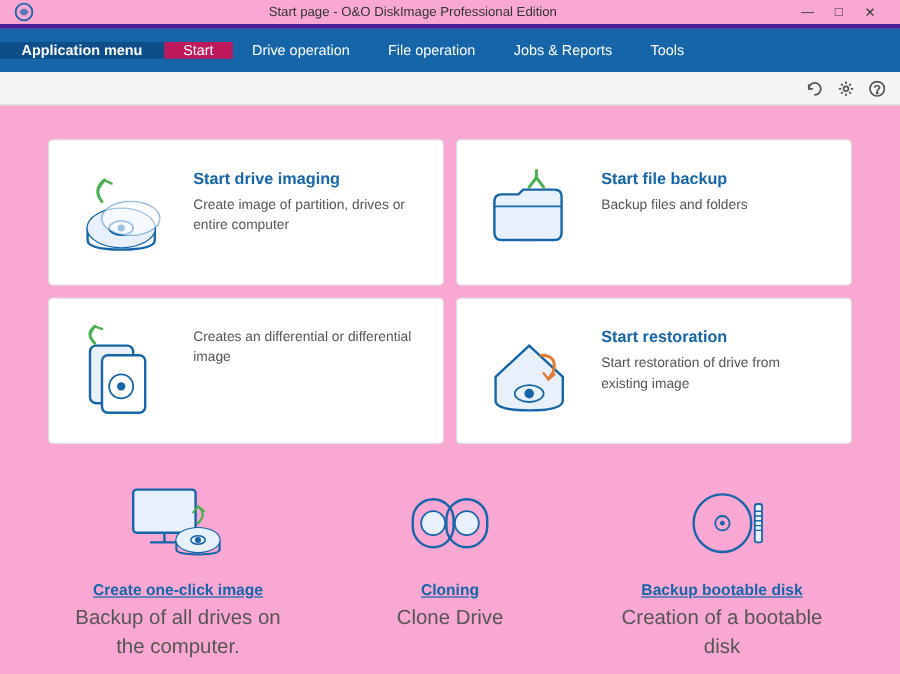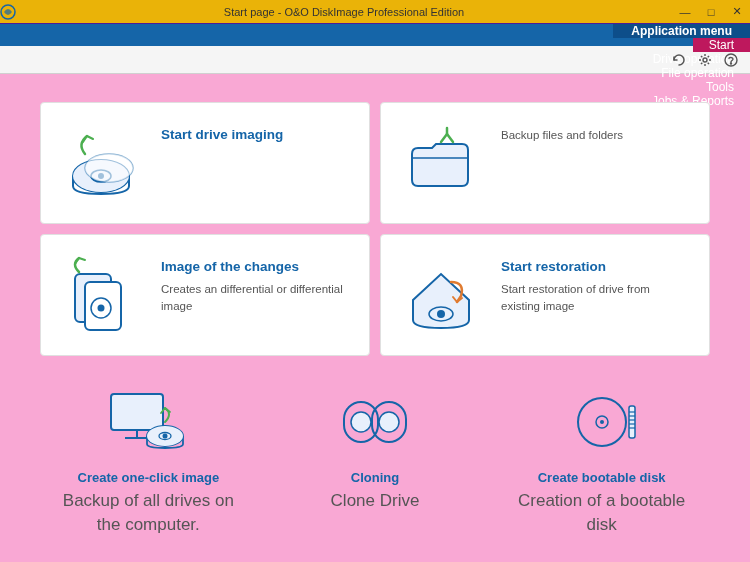--- a/index.html
+++ b/index.html
@@ -8,26 +8,26 @@
       height: 562px;
       font-family: 'Segoe UI', Arial, sans-serif;
       background: #f0f0f0;
       overflow: hidden;
       user-select: none;
     }
 
     
     .title-bar {
       height: 24px;
-      background: #eab308;
+      background: #f9a8d4;
       display: flex;
       align-items: center;
       justify-content: space-between;
-      padding: 0 0;
-      border-bottom: 1px solid #4c1d95;
+      padding: 0 12px;
+      border-bottom: 4px solid #4c1d95;
     }
     .title-bar-icon {
       width: 16px;
       height: 16px;
       display: flex;
       align-items: center;
       justify-content: center;
     }
     .title-bar-text {
       font-size: 11px;
@@ -47,25 +47,24 @@
       cursor: pointer;
       font-size: 11px;
       display: flex;
       align-items: center;
       justify-content: center;
       color: #333;
     }
 
     
     .menu-bar {
-      height: 22px;
+      height: 36px;
       background: #1565a8;
       display: flex;
-      align-items: flex-end;
-      flex-direction: column;
+      align-items: center;
     }
     .menu-item {
       padding: 0 16px;
       color: white;
       font-size: 12px;
       cursor: pointer;
       display: flex;
       align-items: center;
       white-space: nowrap;
     }
@@ -173,20 +172,21 @@
       display: flex;
       align-items: center;
       justify-content: center;
       margin-bottom: 8px;
     }
     .card-bottom-title {
       font-size: 13px;
       color: #1565a8;
       font-weight: 600;
       margin-bottom: 4px;
+      text-decoration: underline;
     }
     .card-bottom-desc {
       font-size: 17px;
       color: #555;
       line-height: 1.4;
     }
 
     
     svg { display: block; }
   </style>
@@ -206,22 +206,22 @@
     <button class="title-bar-btn">□</button>
     <button class="title-bar-btn close">✕</button>
   </div>
 </div>
 
 <div class="menu-bar">
   <div class="menu-item app-menu-item">Application menu</div>
   <div class="menu-item active">Start</div>
   <div class="menu-item">Drive operation</div>
   <div class="menu-item">File operation</div>
+  <div class="menu-item">Jobs &amp; Reports</div>
   <div class="menu-item">Tools</div>
-  <div class="menu-item">Jobs &amp; Reports</div>
 </div>
 
 <div class="toolbar">
   <button class="toolbar-icon" title="Refresh">
     <svg width="14" height="14" viewBox="0 0 14 14" fill="none" stroke="#555" stroke-width="1.5">
       <path d="M2 7 A5 5 0 1 1 7 12" stroke-linecap="round"></path>
       <polyline points="2,4 2,7 5,7" stroke-linecap="round" stroke-linejoin="round"></polyline>
     </svg>
   </button>
   <button class="toolbar-icon" title="Settings">
@@ -256,54 +256,55 @@
 
             <path d="M28 30 Q20 20 30 12" stroke="#4caf50" stroke-width="2.5" fill="none" stroke-linecap="round" marker-end="url(#arr1)"></path>
             <path d="M30 12 L26 18 M30 12 L36 15" stroke="#4caf50" stroke-width="2" stroke-linecap="round"></path>
 
             <ellipse cx="52" cy="44" rx="24" ry="14" fill="none" stroke="#1565a8" stroke-width="1.5" opacity="0.5"></ellipse>
             <ellipse cx="52" cy="44" rx="24" ry="14" fill="white" opacity="0.6"></ellipse>
           </svg>
         </div>
         <div class="card-text">
           <div class="card-title">Start drive imaging</div>
+          <div class="card-desc">Create image of partition, drives or entire computer</div>
         </div>
       </div>
 
       <div class="card">
         <div class="card-icon">
           <svg width="88" height="78" viewBox="0 0 88 78" fill="none">
 
             <path d="M15 30 Q15 24 21 24 L35 24 L39 20 L65 20 Q71 20 71 26 L71 56 Q71 62 65 62 L21 62 Q15 62 15 56 Z" fill="#e8f0fc" stroke="#1565a8" stroke-width="2"></path>
             <path d="M15 34 L71 34" stroke="#1565a8" stroke-width="1.5"></path>
 
             <path d="M50 10 L56 18 M50 10 L44 18" stroke="#4caf50" stroke-width="2.5" stroke-linecap="round"></path>
             <path d="M50 10 L50 4" stroke="#4caf50" stroke-width="2.5" stroke-linecap="round"></path>
           </svg>
         </div>
         <div class="card-text">
+          <div class="card-title">Start file backup</div>
           <div class="card-desc">Backup files and folders</div>
         </div>
       </div>
 
       <div class="card">
         <div class="card-icon">
           <svg width="88" height="82" viewBox="0 0 88 82" fill="none">
 
             <rect x="18" y="20" width="36" height="48" rx="5" fill="#e8f0fc" stroke="#1565a8" stroke-width="2"></rect>
             <rect x="28" y="28" width="36" height="48" rx="5" fill="white" stroke="#1565a8" stroke-width="2"></rect>
             <ellipse cx="44" cy="54" rx="10" ry="10" fill="none" stroke="#1565a8" stroke-width="1.5"></ellipse>
             <ellipse cx="44" cy="54" rx="3.5" ry="3.5" fill="#1565a8"></ellipse>
 
             <path d="M22 18 Q14 10 22 4" stroke="#4caf50" stroke-width="2.5" fill="none" stroke-linecap="round"></path>
             <path d="M22 4 L18 10 M22 4 L28 6" stroke="#4caf50" stroke-width="2" stroke-linecap="round"></path>
           </svg>
         </div>
         <div class="card-text">
-          <div class="card-title">Image of the changes</div>
           <div class="card-desc">Creates an differential or differential image</div>
         </div>
       </div>
 
       <div class="card">
         <div class="card-icon">
           <svg width="88" height="82" viewBox="0 0 88 82" fill="none">
 
             <path d="M16 46 L44 20 L72 46 L72 66 Q72 74 44 74 Q16 74 16 66 Z" fill="#e8f0fc" stroke="#1565a8" stroke-width="2"></path>
             <ellipse cx="44" cy="60" rx="12" ry="7" fill="none" stroke="#1565a8" stroke-width="1.5"></ellipse>
@@ -368,19 +369,19 @@
             <circle cx="45" cy="36" r="2" fill="#1565a8"></circle>
 
             <rect x="72" y="20" width="6" height="32" rx="2" fill="#e8f0fc" stroke="#1565a8" stroke-width="1.5"></rect>
             <line x1="72" y1="26" x2="78" y2="26" stroke="#1565a8" stroke-width="1.2"></line>
             <line x1="72" y1="30" x2="78" y2="30" stroke="#1565a8" stroke-width="1.2"></line>
             <line x1="72" y1="34" x2="78" y2="34" stroke="#1565a8" stroke-width="1.2"></line>
             <line x1="72" y1="38" x2="78" y2="38" stroke="#1565a8" stroke-width="1.2"></line>
             <line x1="72" y1="42" x2="78" y2="42" stroke="#1565a8" stroke-width="1.2"></line>
           </svg>
         </div>
-        <div class="card-bottom-title">Create bootable disk</div>
+        <div class="card-bottom-title">Backup bootable disk</div>
         <div class="card-bottom-desc">Creation of a bootable disk</div>
       </div>
 
     </div>
   </div>
 </div>
 
 </body></html>

